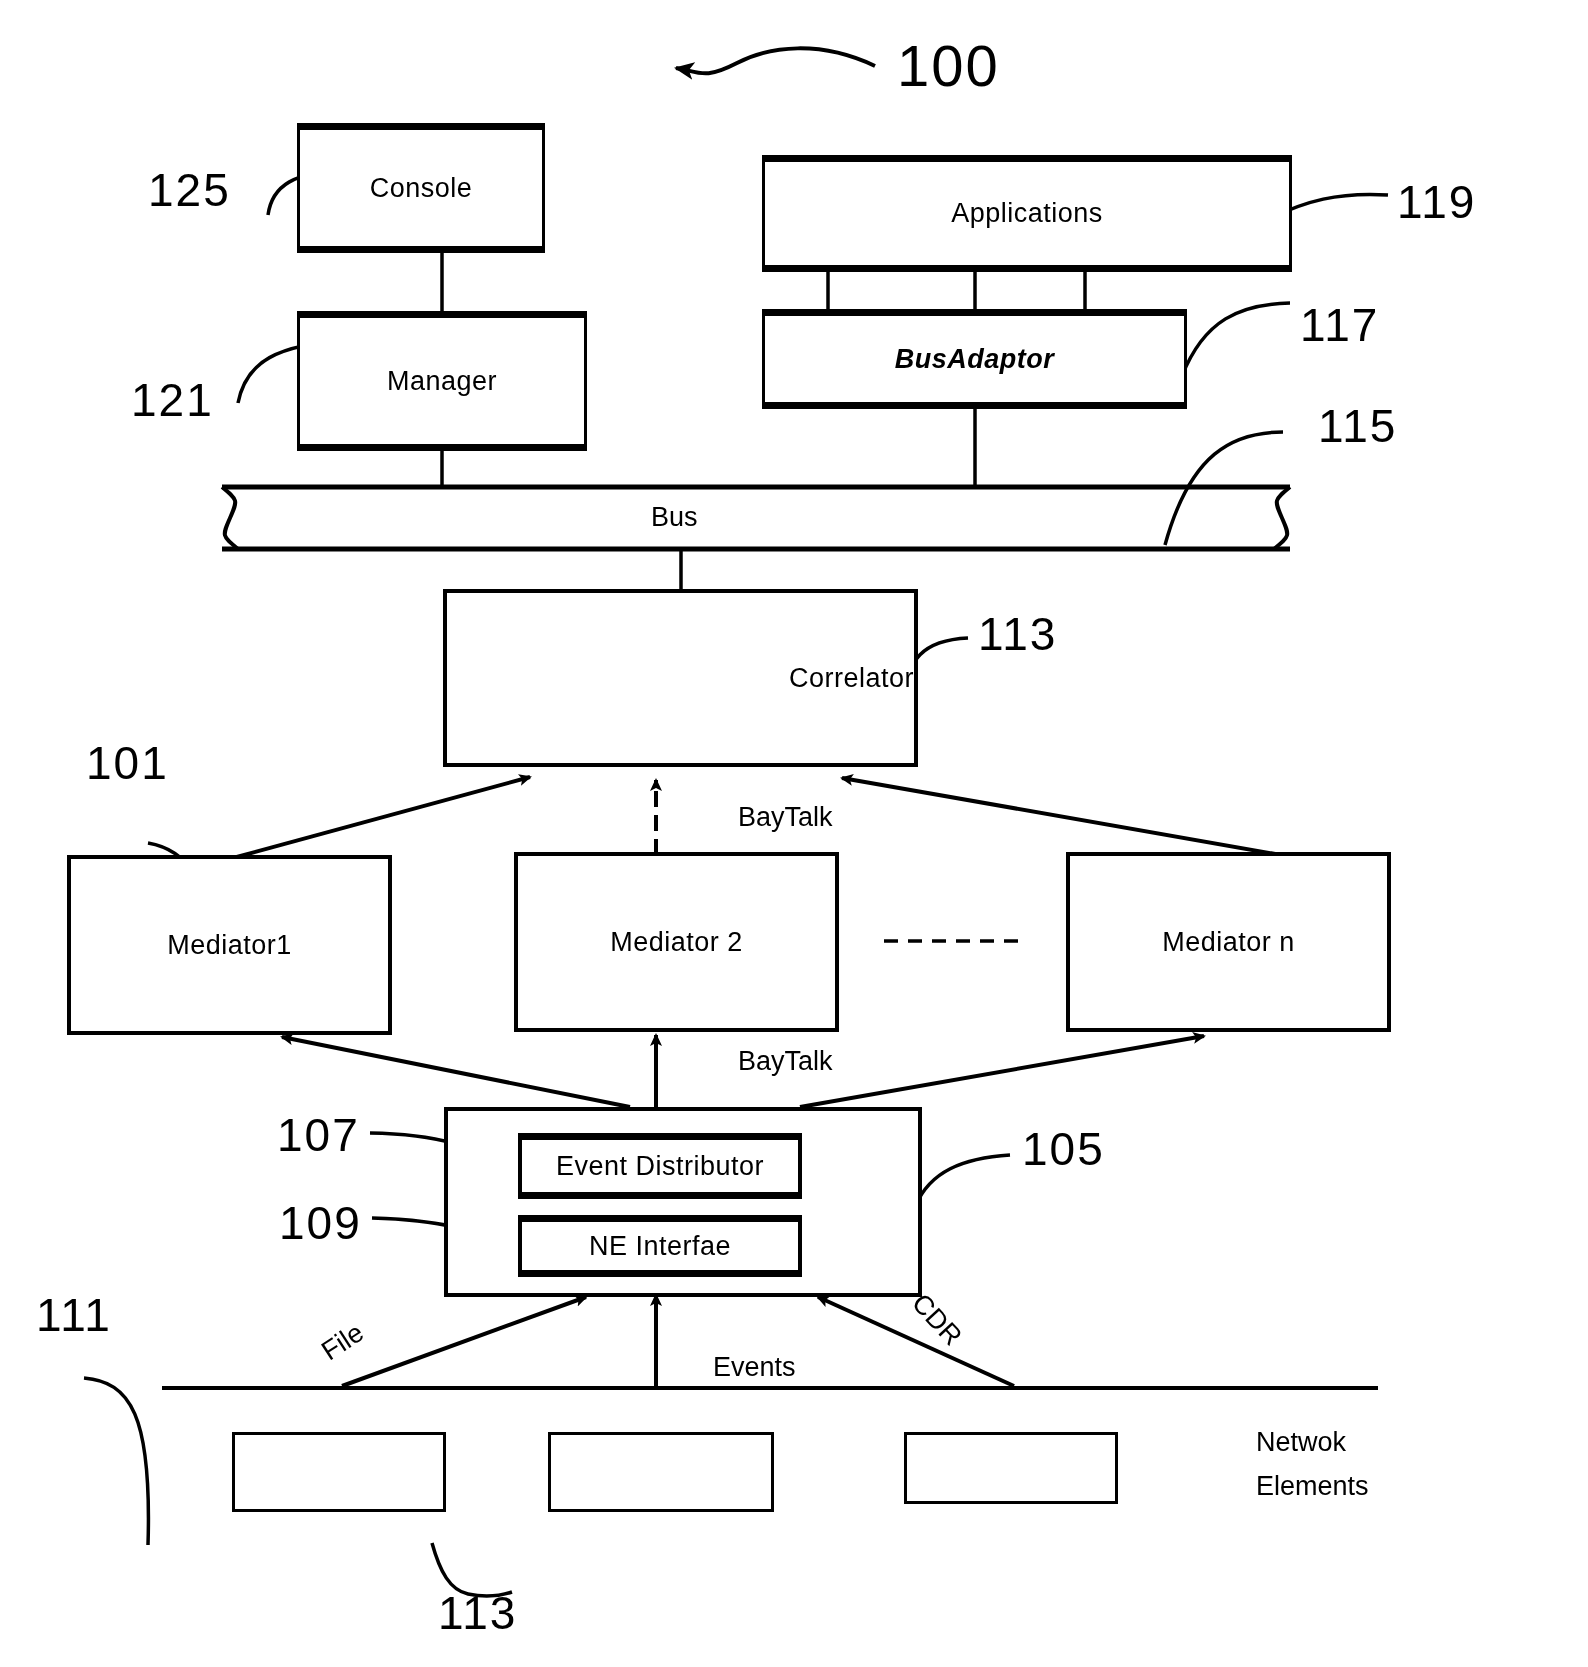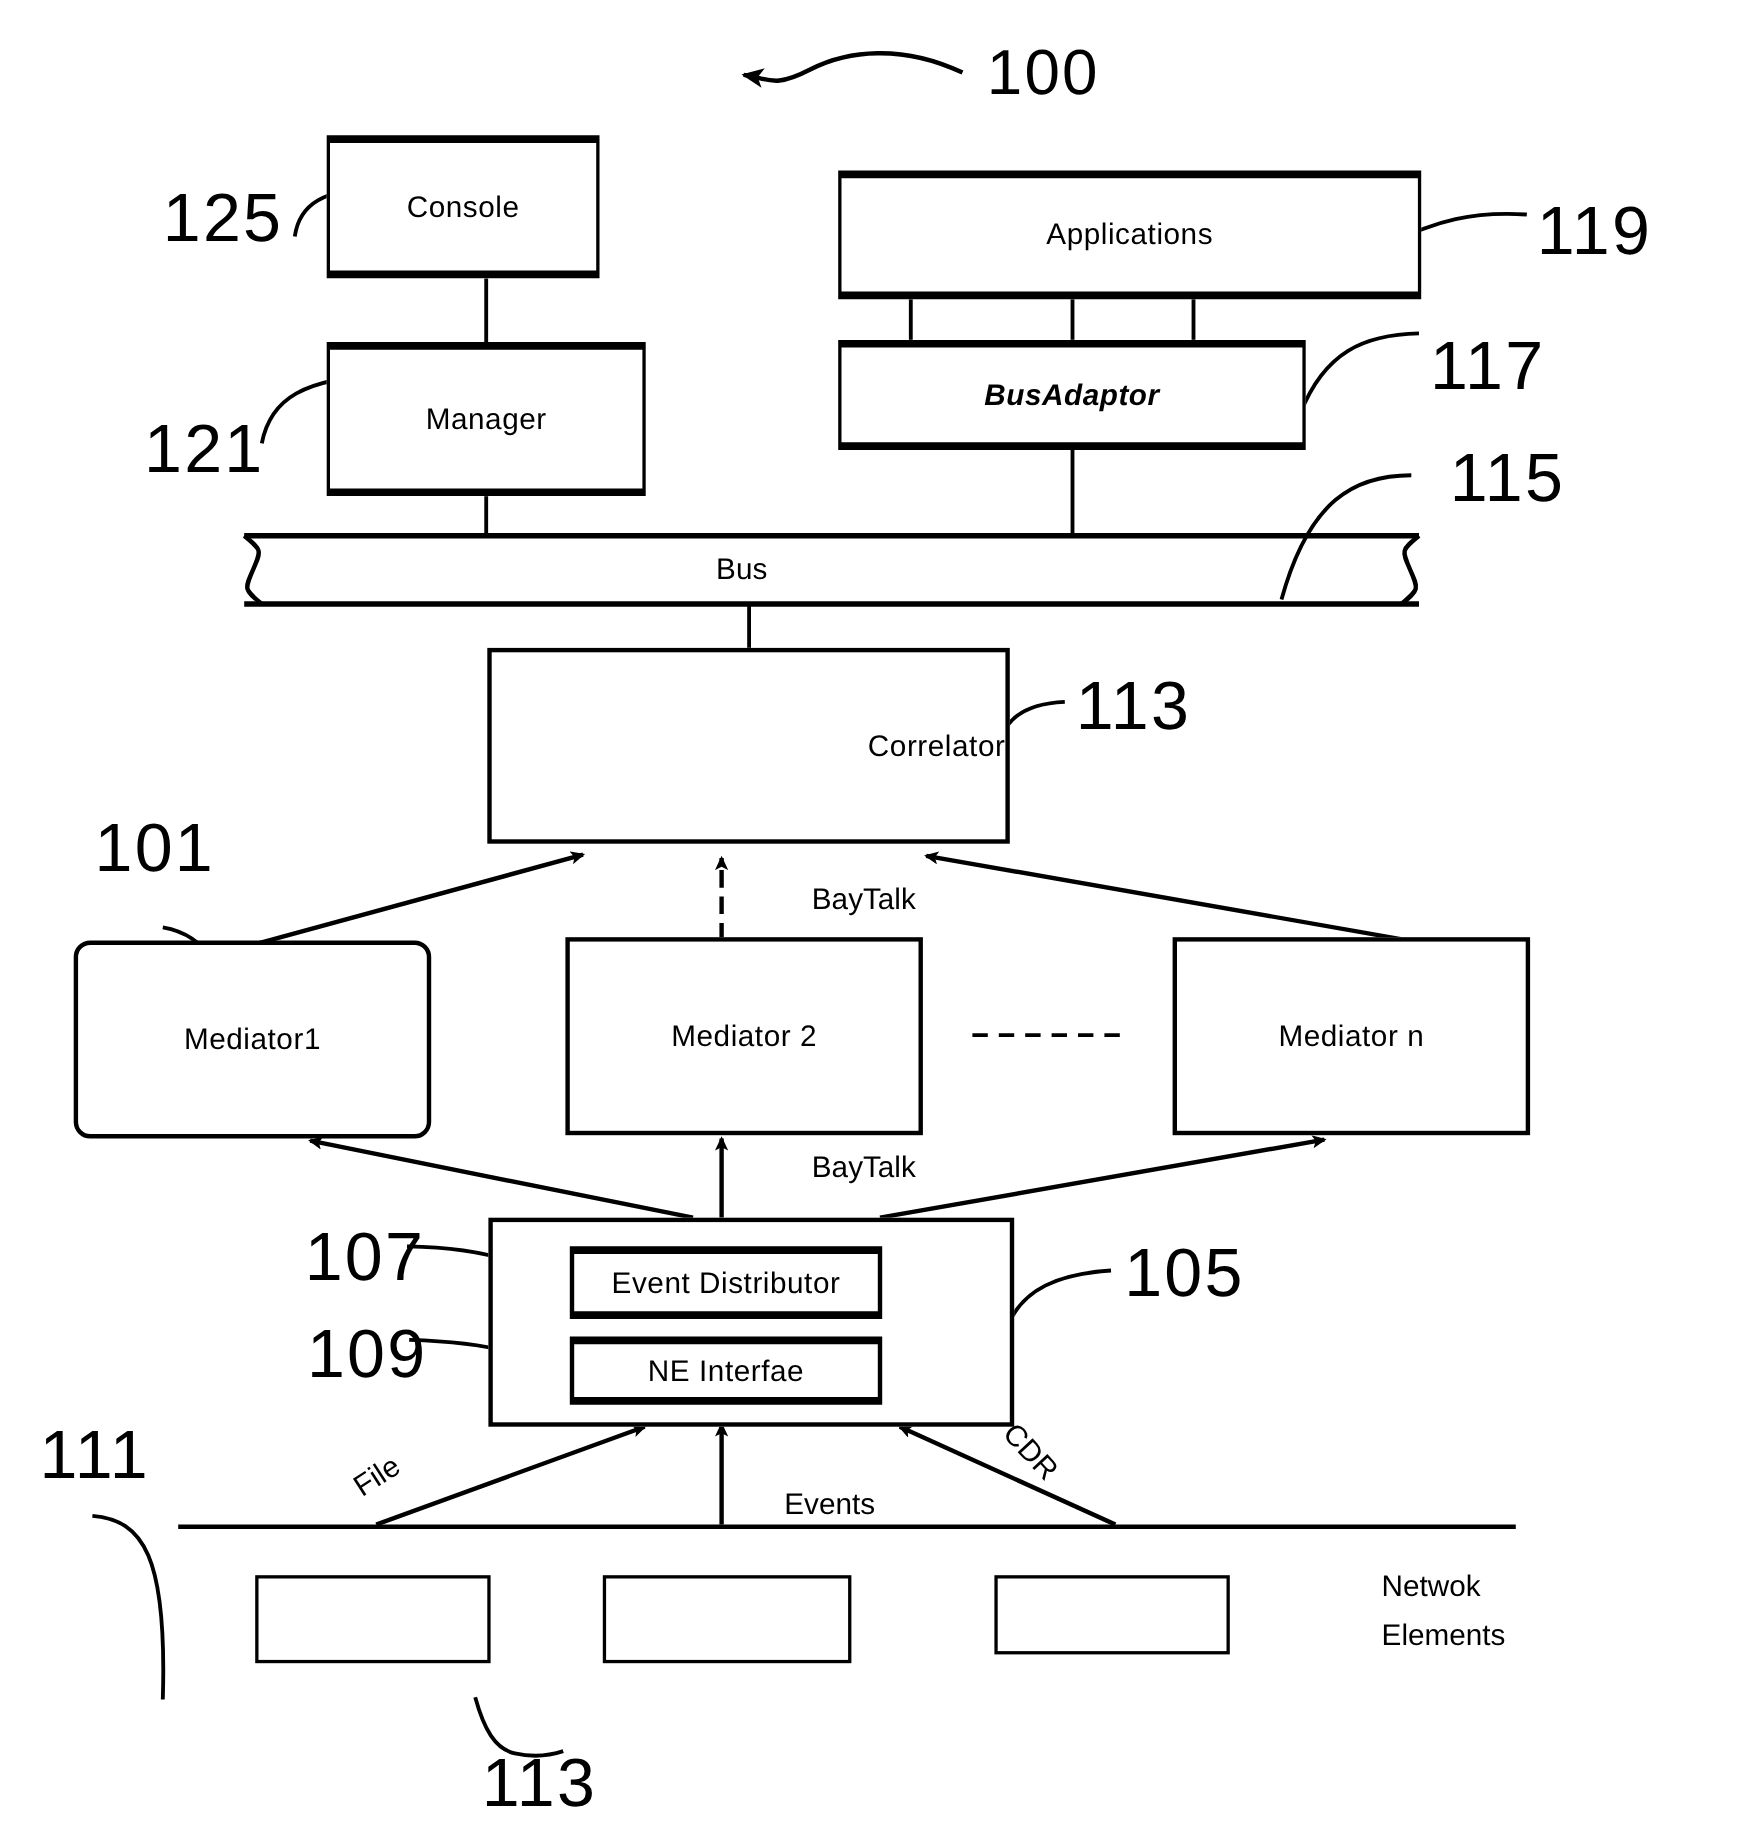--- a/index.html
+++ b/index.html
@@ -44,21 +44,21 @@
   }
   .box.inner {
     border-width: 4px;
     border-top-width: 7px;
     border-bottom-width: 7px;
   }
   .italic .lbl { font-style: italic; font-weight: bold; }
   
   .ref {
     position: absolute;
-    font-size: 62px;
+    font-size: 46px;
     color: #000;
     letter-spacing: 2px;
     white-space: nowrap;
   }
   
   .ann {
     position: absolute;
     font-size: 27px;
     color: #000;
     white-space: nowrap;
@@ -182,21 +182,21 @@
   <div class="box heavy italic" style="left:762px; top:309px; width:425px; height:100px;">
     <span class="lbl">BusAdaptor</span>
   </div>
 
   <div style="position:absolute; left:651px; top:502px; font-size:27px; color:#000;">Bus</div>
 
   <div class="box" style="left:443px; top:589px; width:475px; height:178px; border-width:4px;justify-content:flex-end;">
     <span class="lbl">Correlator</span>
   </div>
 
-  <div class="box" style="left:67px; top:855px; width:325px; height:180px; border-width:4px;border-radius:15px;">
+  <div class="box" style="left:67px; top:855px; width:325px; height:180px; border-width:4px;">
     <span class="lbl">Mediator1</span>
   </div>
 
   <div class="box" style="left:514px; top:852px; width:325px; height:180px; border-width:4px;">
     <span class="lbl">Mediator 2</span>
   </div>
 
   <div class="box" style="left:1066px; top:852px; width:325px; height:180px; border-width:4px;justify-content:center;">
     <span class="lbl">Mediator n</span>
   </div>

